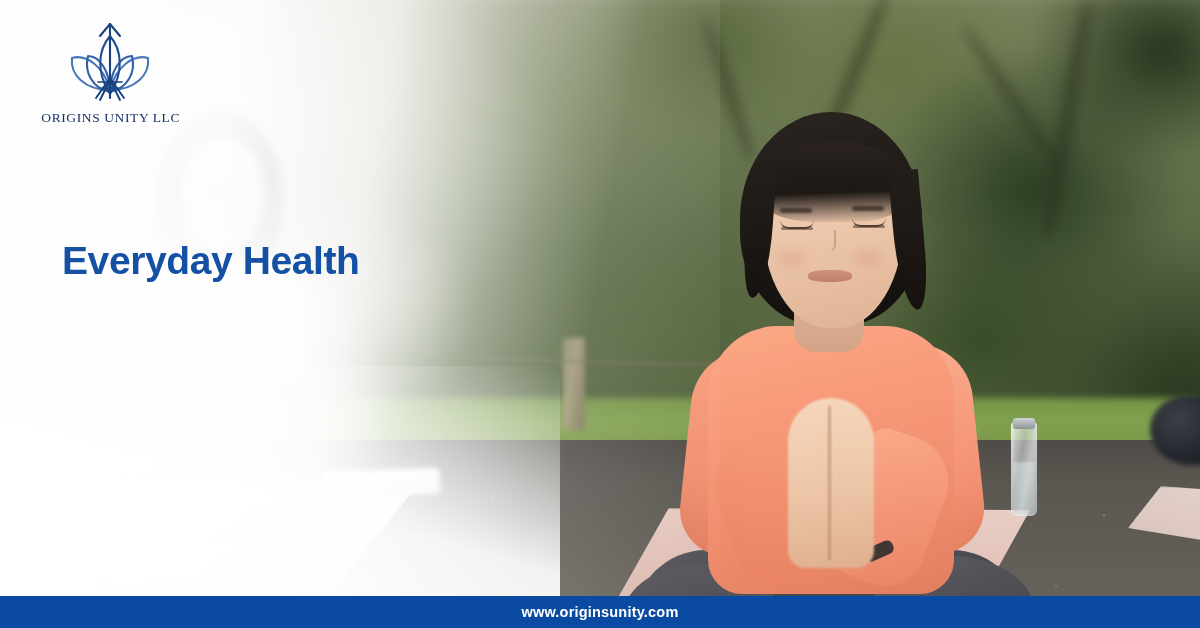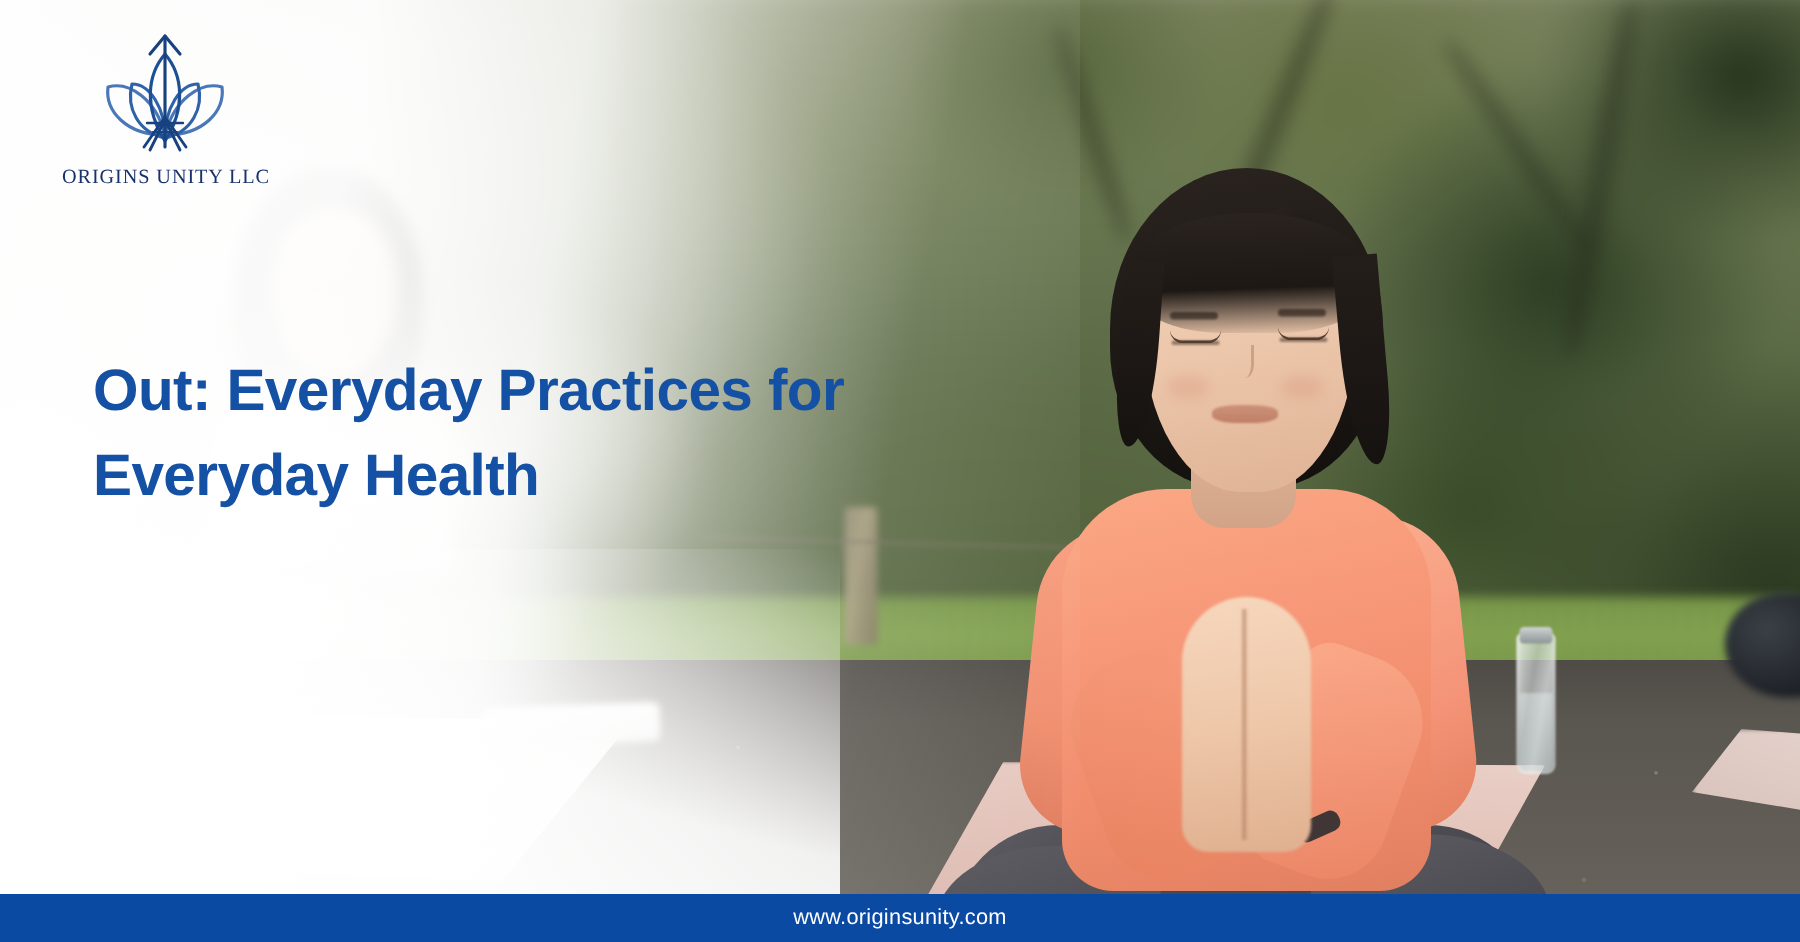--- a/index.html
+++ b/index.html
@@ -308,21 +308,21 @@
   .headline {
     position:absolute; left:62px; top:232px; width:620px;
     font-size:39px; line-height:57px; font-weight:700; letter-spacing:-.4px;
     color:#1450a3;
   }
   .headline .ln { display:block; }
 
   
   .footer {
     position:absolute; left:0; bottom:0; width:1200px; height:32px;
-    background:#0b4aa2; display:flex; align-items:center; justify-content:center;
+    background:#0b4aa2; display:flex; align-items:center; justify-content:center;font-weight:bold;
   }
   .footer-url { color:#ffffff; font-size:14.5px; letter-spacing:.2px; }
 </style>
 </head>
 <body>
 
 <div class="banner">
 
   <div class="photo">
     <div class="foliage"></div>
@@ -421,21 +421,20 @@
 
         <path d="M50 60 L36 80 M50 60 L64 80 M50 62 L40 82 M50 62 L60 82" stroke="#17427f" stroke-width="1.9"></path>
         <path d="M38 64 L62 64" stroke="#17427f" stroke-width="1.6"></path>
         <path d="M42 70 L58 70" stroke="#17427f" stroke-width="1.4"></path>
       </svg>
     </div>
     <div class="logo-text">ORIGINS UNITY LLC</div>
   </div>
 
   <h1 class="headline">
-    <span class="ln">Out: Everyday Practices for</span>
     <span class="ln">Everyday Health</span>
   </h1>
 
   <div class="footer">
     <span class="footer-url">www.originsunity.com</span>
   </div>
 
 </div>
 
 </body></html>

